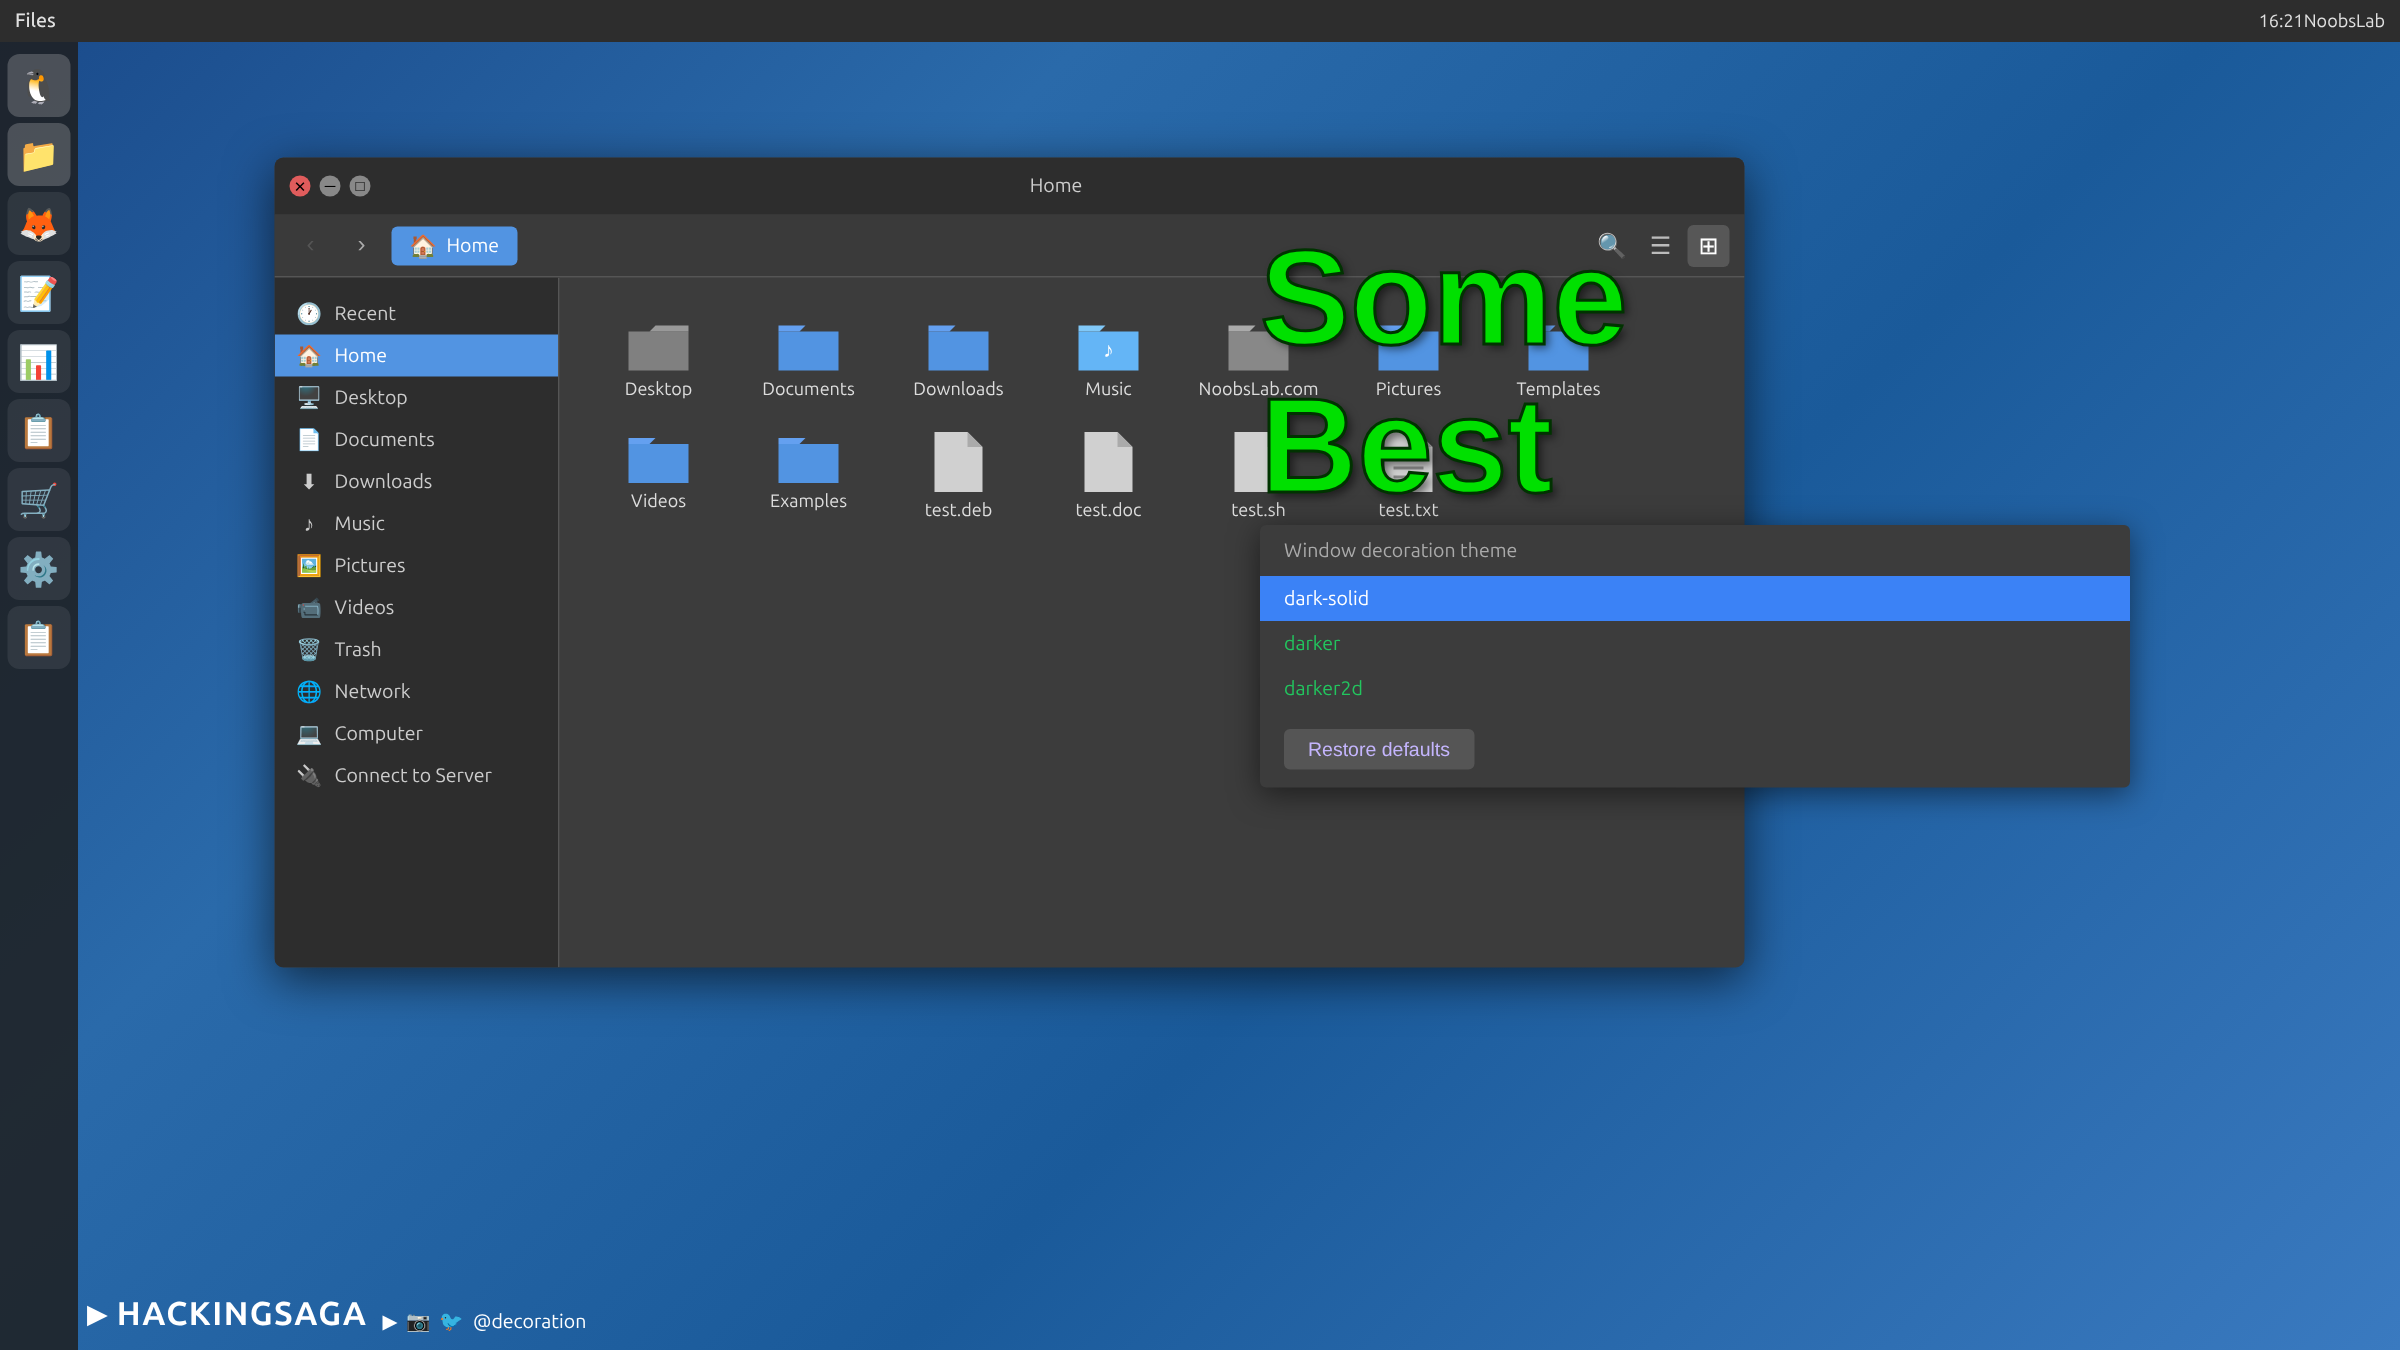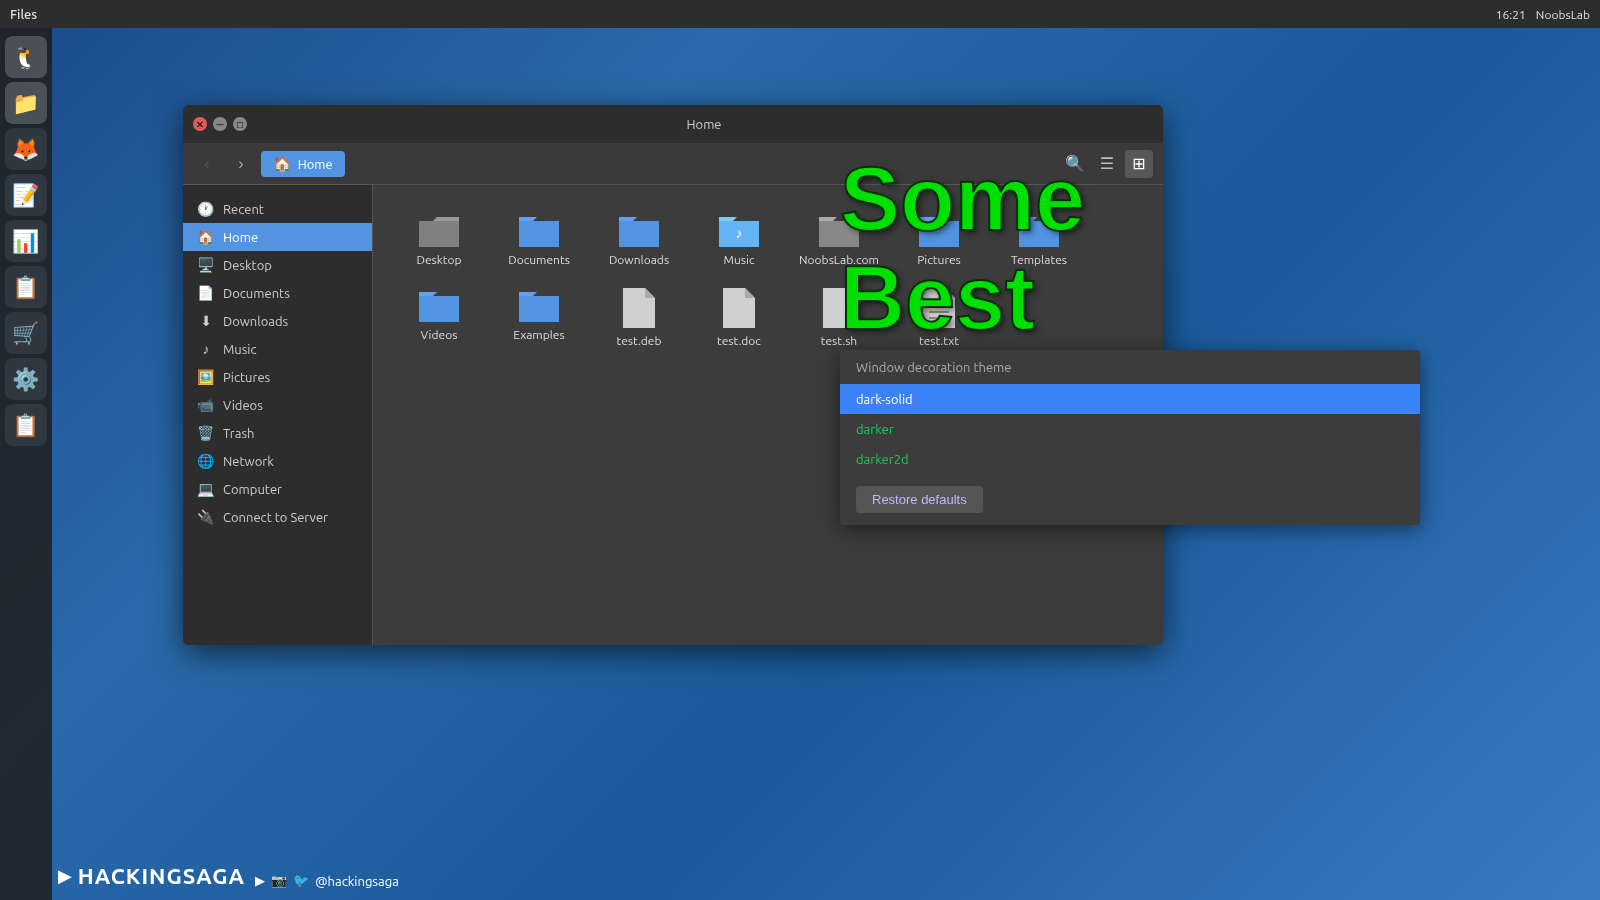--- a/index.html
+++ b/index.html
@@ -27,21 +27,21 @@
       height: 28px;
       background: #2d2d2d;
       display: flex;
       justify-content: space-between;
       padding: 0 10px;
       z-index: 100;
       font-size: 13px;
       color: #e0e0e0;
     }
     .topbar-left { display: flex; align-items: center; gap: 6px; }
-    .topbar-right { display: flex; align-items: center; gap: 10px; font-size: 12px; }
+    .topbar-right { display: flex; align-items: center; font-size: 12px; }
     .topbar-title { font-weight: 500; font-size: 13px; }
 
     
     .taskbar {
       position: absolute;
       top: 28px; left: 0;
       width: 52px;
       bottom: 0;
       background: rgba(30,30,30,0.85);
       display: flex;
@@ -530,15 +530,15 @@
 
 <div class="watermark">
   <div class="watermark-logo">
     <span class="watermark-play">▶</span>
     <span class="watermark-name">HACKINGSAGA</span>
   </div>
   <div class="watermark-social">
     <span>▶</span>
     <span>📷</span>
     <span>🐦</span>
-    <span>@hackingsaga</span>
+    <span>@decoration</span>
   </div>
 </div>
 
 </body></html>

